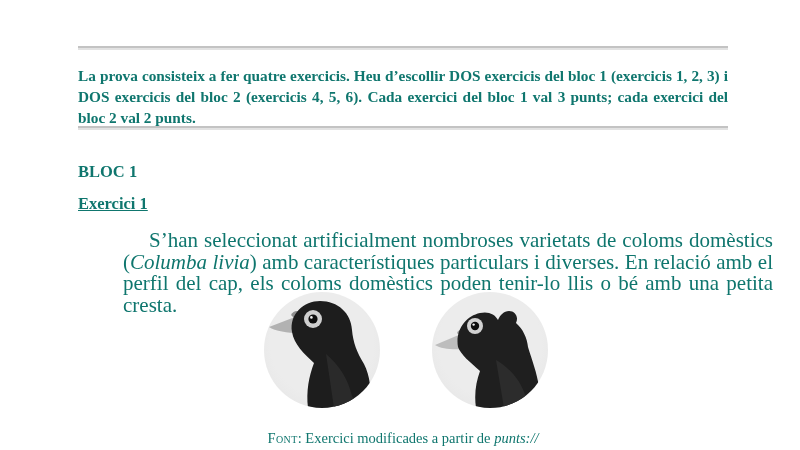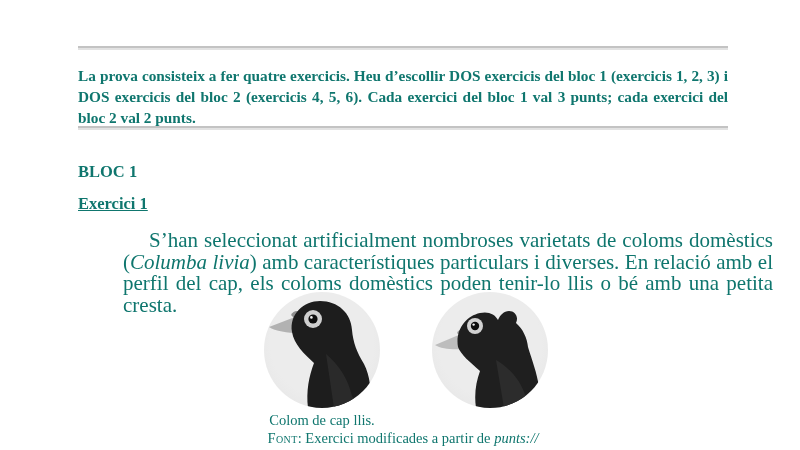--- a/index.html
+++ b/index.html
@@ -89,17 +89,16 @@
       <path d="M3 53 L29 42 L31 57 C21 58 9 57 3 53 Z" fill="#bdbdbd"></path>
       <path d="M25 41 C27 37 31 36 34 38 L32 47 Z" fill="#939393"></path>
       <path d="M26 55 C23 38 34 24 48 21 C56 19 63 22 66 28 C68 23 72 19 77 19 C83 19 87 25 84 31 C91 37 95 46 96 55 C100 68 105 81 107 95 L108 116 L44 116 C42 102 44 90 48 79 C38 70 29 63 26 55 Z" fill="#1f1f1f"></path>
       <path d="M64 68 C78 76 90 90 94 106 L98 116 L72 116 Z" fill="#2c2c2c"></path>
       <circle cx="43" cy="34" r="8" fill="#d2d2d2"></circle>
       <circle cx="43" cy="34" r="4.2" fill="#0d0d0d"></circle>
       <circle cx="41.6" cy="32.6" r="1.2" fill="#f2f2f2"></circle>
     </svg>
   </div>
 
-  <div id="caption-smooth" class="caption">Colom de cap llis.</div>
 
   <div id="source-line"><span class="smallcaps">Font</span><span>: Exercici modificades a partir de </span><span class="italic">punts://</span></div>
 
 </div>
 
 </body></html>

